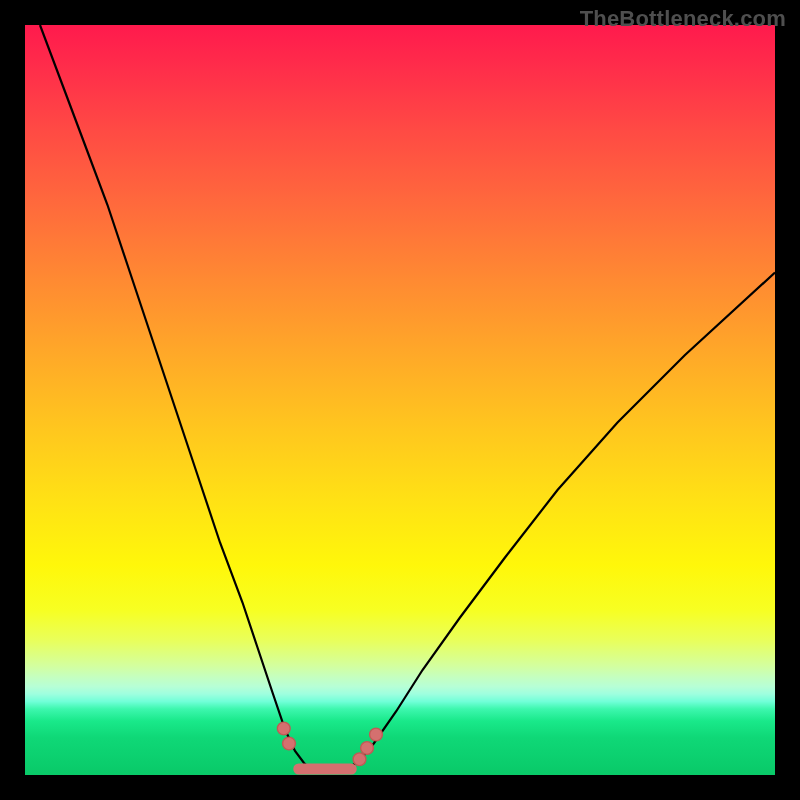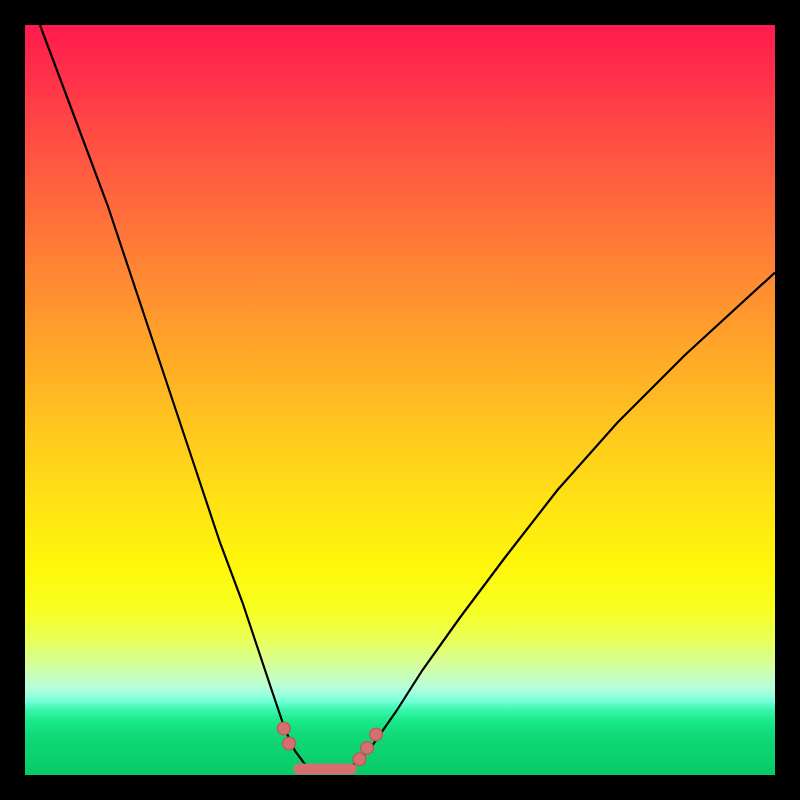--- a/index.html
+++ b/index.html
@@ -74,20 +74,21 @@
   .floor-seg {
     stroke: #d4706f;
     stroke-width: 11;
     stroke-linecap: round;
   }
 </style>
 </head>
 <body>
 
 <div class="frame">
+  <div class="watermark">TheBottleneck.com</div>
 
   <div class="plot">
     <div class="gradient"></div>
     <svg class="curves" viewBox="0 0 750 750" preserveAspectRatio="none">
       <path id="left-curve" class="curve" d="M15.00 0.00 L37.50 60.00 L60.00 120.00 L82.50 180.00 L105.00 247.50 L127.50 315.00 L150.00 382.50 L172.50 450.00 L195.00 517.50 L217.50 577.50 L232.50 622.50 L247.50 667.50 L260.25 705.00 L270.00 726.00 L279.00 738.00 L285.00 743.25"></path>
       <path id="right-curve" class="curve" d="M322.50 743.25 L333.75 736.50 L348.75 718.50 L371.25 686.25 L397.50 645.00 L435.00 592.50 L480.00 532.50 L532.50 465.00 L592.50 397.50 L660.00 330.00 L750.00 247.50"></path>
       <line id="floor-line" class="floor-seg" x1="273.75" x2="326.25" y1="744" y2="744"></line>
       <g id="markers">
           <circle cx="258.75" cy="703.5" r="6.4" class="marker"></circle>
           <circle cx="264" cy="718.5" r="6.4" class="marker"></circle>

